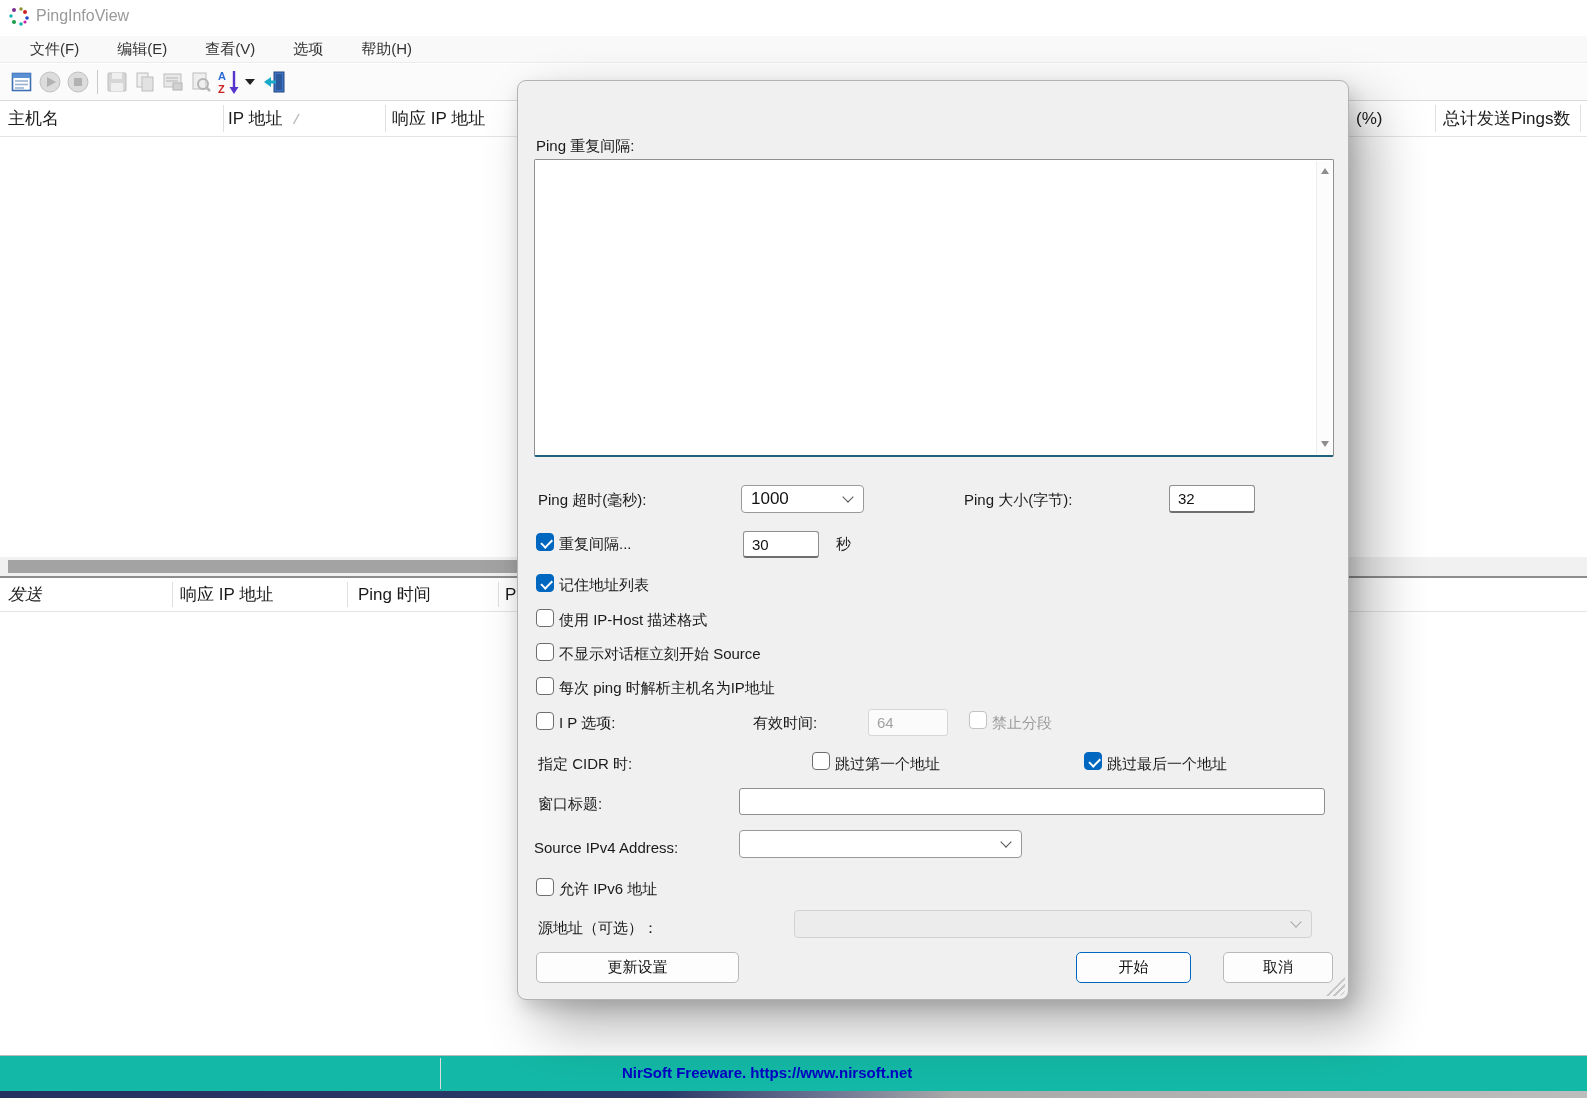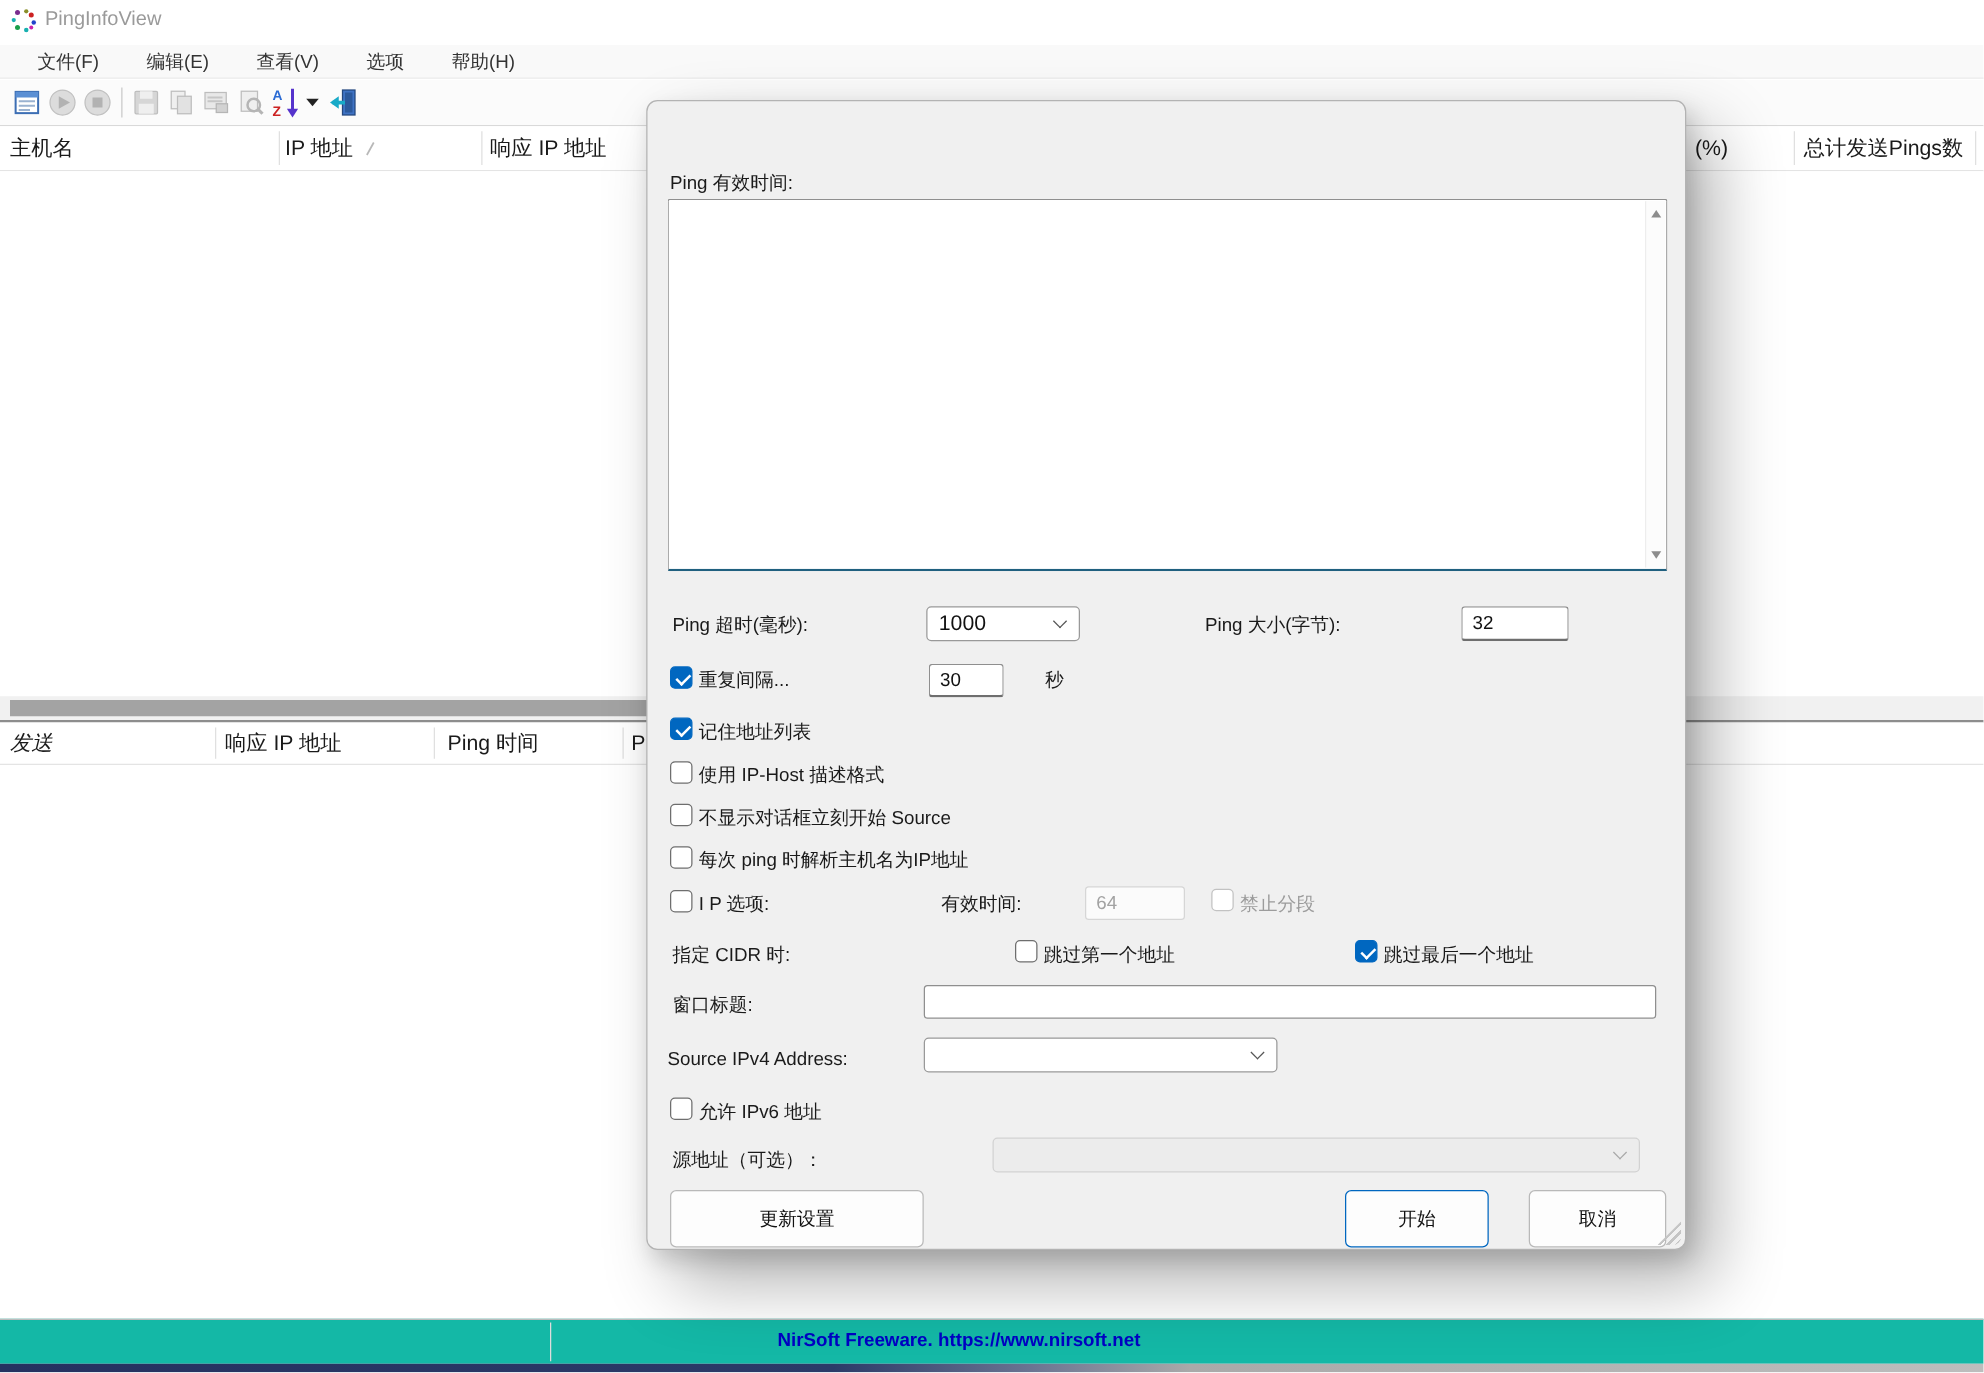--- a/index.html
+++ b/index.html
@@ -82,21 +82,21 @@
   .combo.dis { background:#ececec; border:1px solid #d2d2d2; }
   .combo.dis .chev { border-color:#a8a8a8; }
 
   .cb { position:absolute; width:18px; height:18px; background:#fff; border:1px solid #6e6e6e;
     border-radius:4px; }
   .cb.checked { background:#0067c0; border-color:#0067c0; }
   .cb.checked::after { content:""; position:absolute; left:3.5px; top:4.5px; width:9px; height:4.5px;
     border-left:2px solid #fff; border-bottom:2px solid #fff; transform:rotate(-45deg); }
   .cb.dis { border-color:#c2c2c2; }
 
-  .btn { position:absolute; height:46px; background:#fdfdfd; border:1px solid #b9b9b9;
+  .btn { position:absolute; height:31px; background:#fdfdfd; border:1px solid #b9b9b9;
     border-radius:5px; font-size:15px; color:#111; display:flex; align-items:center;
     justify-content:center; cursor:default; }
   .btn.default { border:1.6px solid #0067c0; }
 
   .grip { position:absolute; right:3px; bottom:3px; width:19px; height:19px;
     background:repeating-linear-gradient(135deg, transparent 0 3px, #c4c4c4 3px 5px);
     clip-path:polygon(100% 0, 100% 100%, 0 100%); border-radius:0 0 7px 0; }
 
   .sorticon { margin-left:10px; }
 </style>
@@ -234,40 +234,40 @@
   <div class="bottompane"></div>
 
   <div class="statusbar">
     <div class="statusdiv"></div>
     <span class="statuslink">NirSoft Freeware. https://www.nirsoft.net</span>
   </div>
   <div class="taskstrip"></div>
 
   <div class="dialog">
 
-    <span class="dlbl" style="left:18px; top:56px;">Ping 有效时间:</span>
+    <span class="dlbl" style="left:18px; top:56px;">Ping 重复间隔:</span>
 
     <div class="addrbox">
       <div class="vsb">
         <span class="up"></span>
         <span class="dn"></span>
       </div>
     </div>
 
     <span class="dlbl" style="left:20px; top:410px;">Ping 超时(毫秒):</span>
     <div class="combo" style="left:223px; top:404px; width:123px; height:28px;">
       <span class="cval">1000</span>
       <span class="chev"></span>
     </div>
     <span class="dlbl" style="left:446px; top:410px;">Ping 大小(字节):</span>
     <input class="txt" style="left: 651px; top: 404px; width: 86px; height: 28px;" value="32">
 
     <span class="cb checked" style="left:18px; top:452px;"></span>
     <span class="dlbl" style="left:41px; top:454px;">重复间隔...</span>
-    <input class="txt" style="left: 225px; top: 450px; width: 60px; height: 27px;" value="30">
+    <input class="txt" style="left: 225px; top: 450px; width: 76px; height: 27px;" value="30">
     <span class="dlbl" style="left:318px; top:454px;">秒</span>
 
     <span class="cb checked" style="left:18px; top:493px;"></span>
     <span class="dlbl" style="left:41px; top:495px;">记住地址列表</span>
 
     <span class="cb" style="left:18px; top:528px;"></span>
     <span class="dlbl" style="left:41px; top:530px;">使用 IP-Host 描述格式</span>
 
     <span class="cb" style="left:18px; top:562px;"></span>
     <span class="dlbl" style="left:41px; top:564px;">不显示对话框立刻开始 Source</span>

